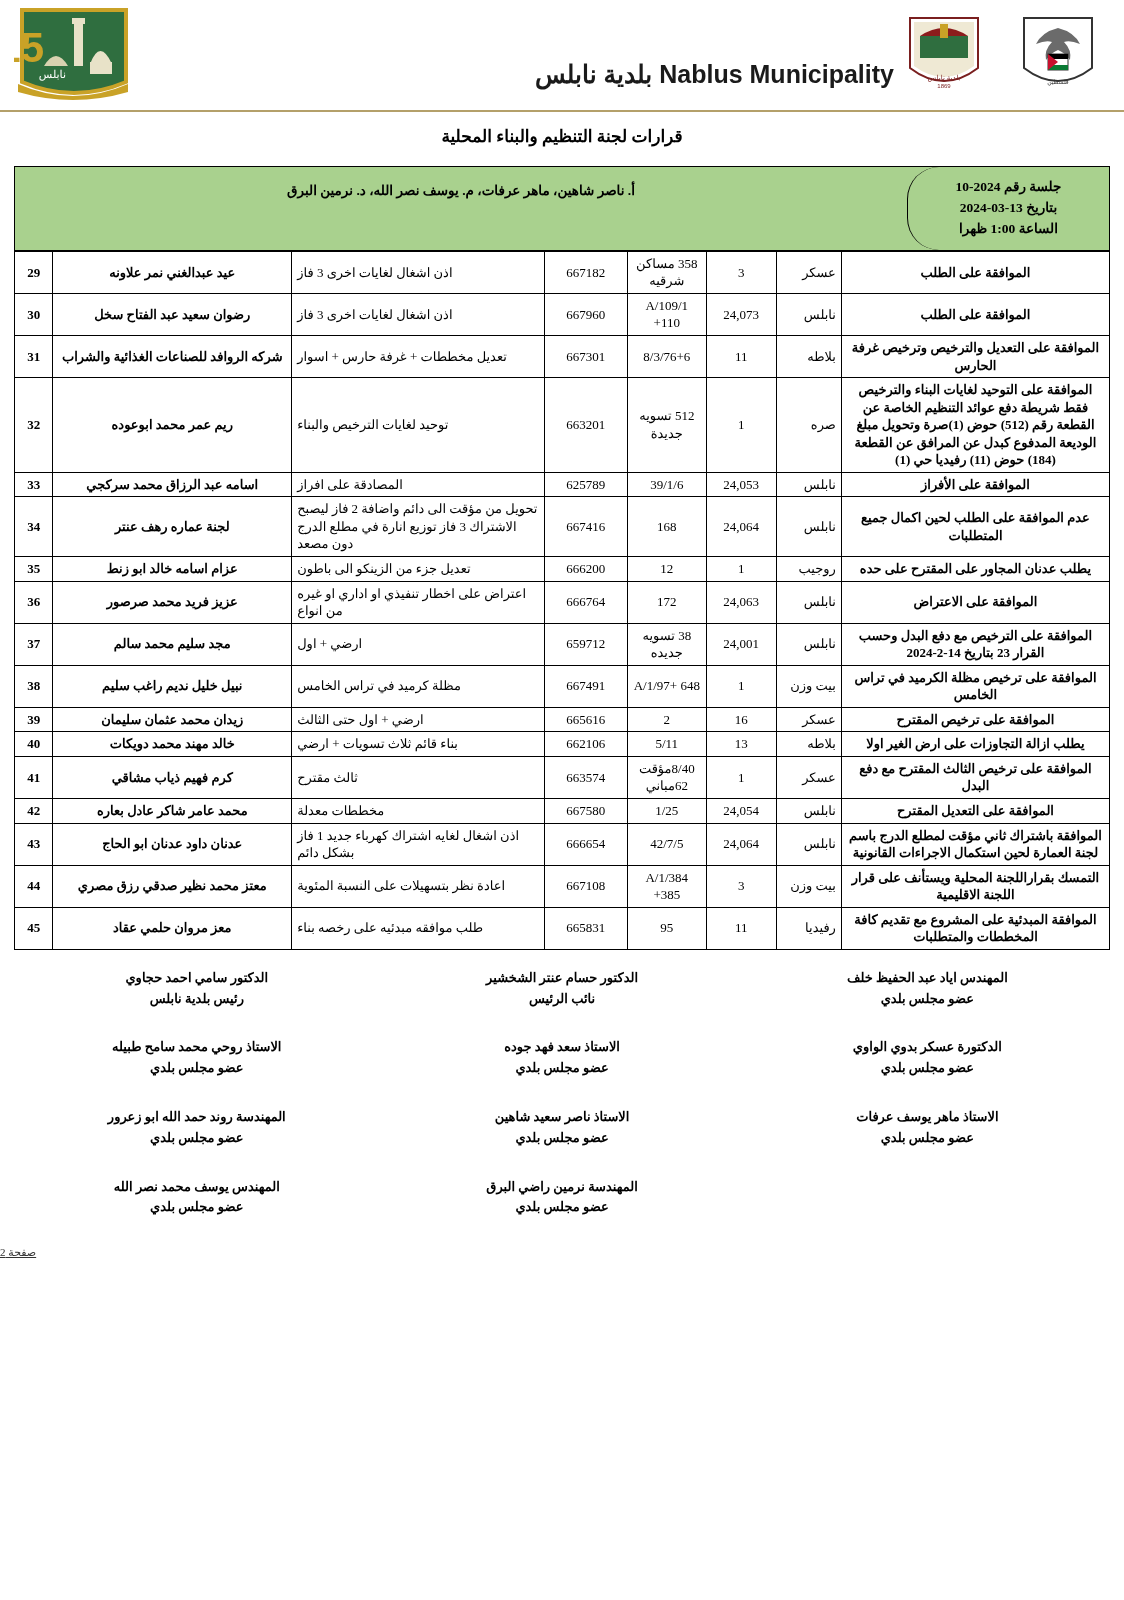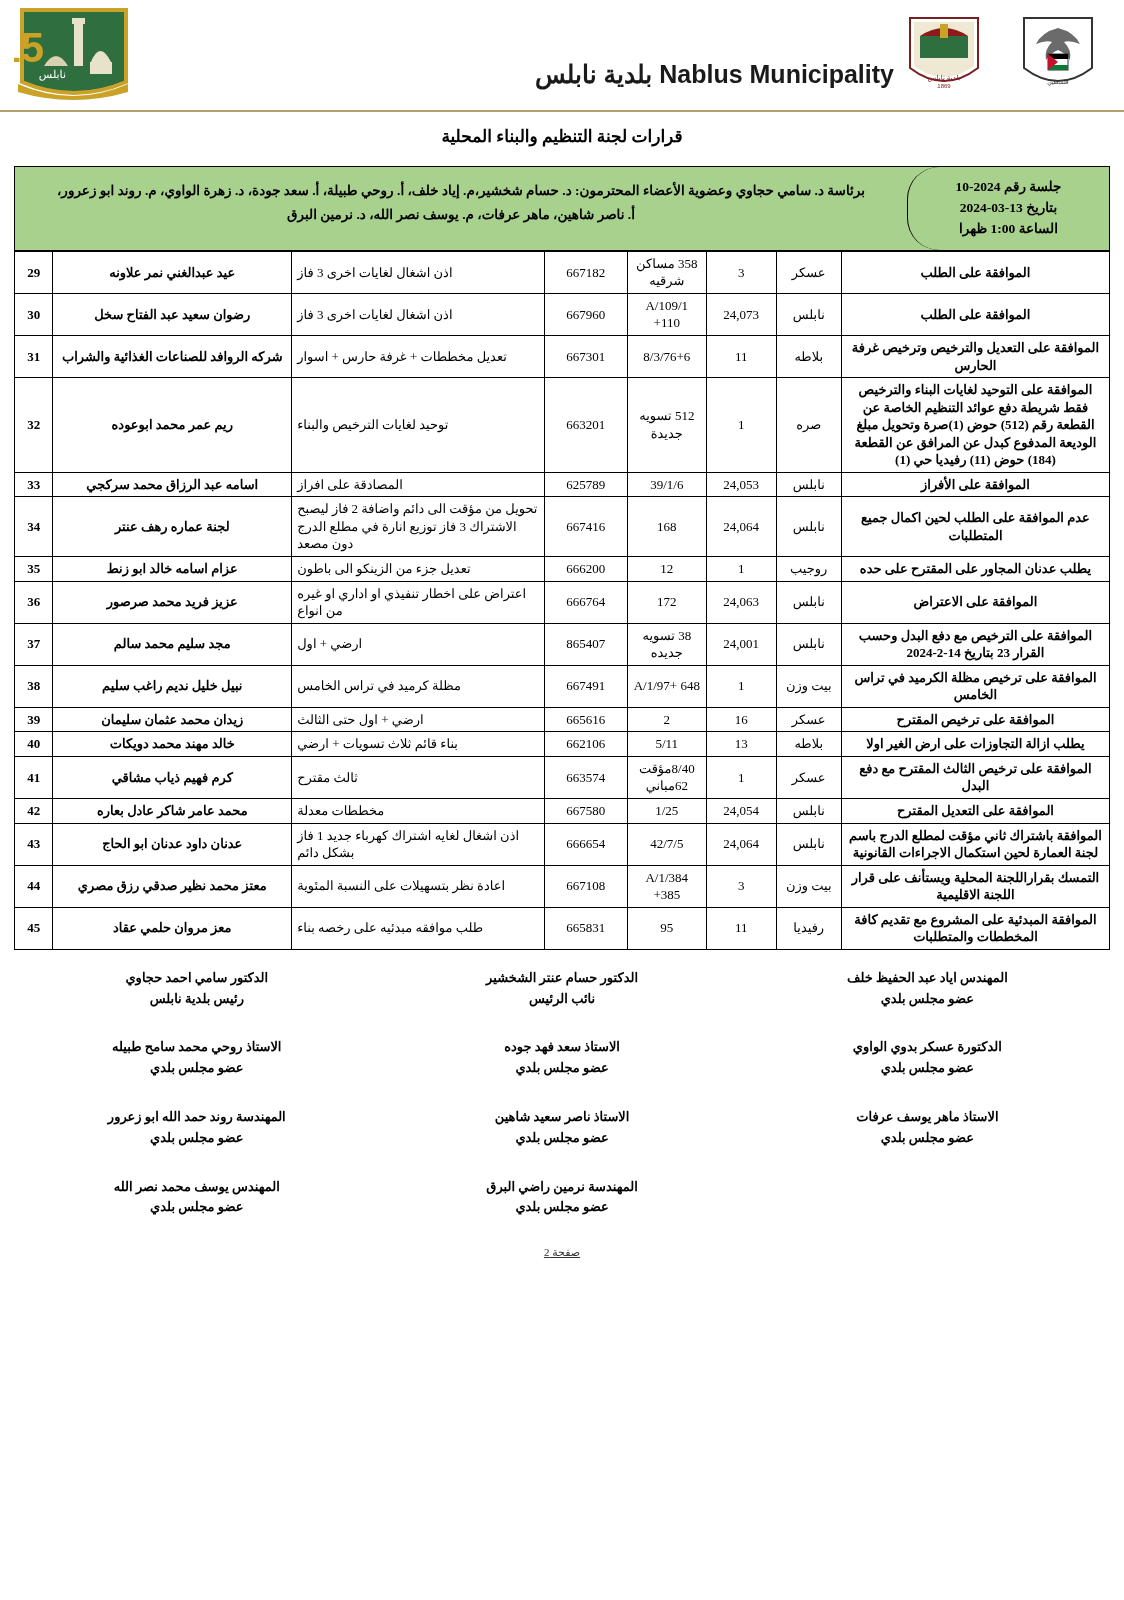--- a/index.html
+++ b/index.html
@@ -91,21 +91,21 @@
     font-size: 13px;
     line-height: 1.35;
     vertical-align: middle;
   }
   td.c-num      { width: 34px;  text-align: center; font-weight: bold; }
   td.c-name     { width: 212px; text-align: center; font-weight: bold; }
   td.c-subject  { width: 224px; text-align: left; }
   td.c-file     { width: 74px;  text-align: center; }
   td.c-plot     { width: 70px;  text-align: center; }
   td.c-basin    { width: 62px;  text-align: center; }
-  td.c-loc      { width: 58px;  text-align: center; }
+  td.c-loc      { width: 58px;  text-align: right; }
   td.c-decision { width: 238px; text-align: center; font-weight: bold; }
   td.c-decision.tight { letter-spacing: 0; }
 
   
   .signatures {
     width: 1096px;
     margin: 18px 14px 0 14px;
   }
   .sig-row {
     display: flex;
@@ -116,21 +116,21 @@
     width: 33.33%;
     text-align: center;
     font-size: 13px;
     font-weight: bold;
     line-height: 1.6;
   }
   .sig-cell .role { font-weight: bold; }
   .sig-empty { visibility: hidden; }
 
   .footer-page {
-    text-align: center;
+    text-align: left;
     font-size: 11px;
     margin-top: 26px;
     padding-bottom: 10px;
     color: #333;
     text-decoration: underline;
   }
 </style>
 </head>
 <body>
 
@@ -190,21 +190,20 @@
 
   <div class="doc-title">قرارات لجنة التنظيم والبناء المحلية</div>
 
   <div class="session">
     <div class="session-right">
       <div>جلسة رقم 2024-10</div>
       <div>بتاريخ 13-03-2024</div>
       <div>الساعة 1:00 ظهرا</div>
     </div>
     <div class="session-left">
-      <div>برئاسة د. سامي حجاوي وعضوية الأعضاء المحترمون: د. حسام شخشير،م. إياد خلف، أ. روحي طبيلة، أ. سعد جودة، د. زهرة الواوي، م. روند ابو زعرور،</div>
       <div>أ. ناصر شاهين، ماهر عرفات، م. يوسف نصر الله، د. نرمين البرق</div>
     </div>
   </div>
 
   <table class="decisions">
     <tbody>
 
       <tr>
         <td class="c-decision">الموافقة على الطلب</td>
         <td class="c-loc">عسكر</td>
@@ -291,21 +290,21 @@
         <td class="c-subject">اعتراض على اخطار تنفيذي او اداري او غيره من انواع</td>
         <td class="c-name">عزيز فريد محمد صرصور</td>
         <td class="c-num">36</td>
       </tr>
 
       <tr>
         <td class="c-decision">الموافقة على الترخيص مع دفع البدل وحسب القرار 23 بتاريخ 14-2-2024</td>
         <td class="c-loc">نابلس</td>
         <td class="c-basin">24,001</td>
         <td class="c-plot">38 تسويه جديده</td>
-        <td class="c-file">865407</td>
+        <td class="c-file">659712</td>
         <td class="c-subject">ارضي + اول</td>
         <td class="c-name">مجد سليم محمد سالم</td>
         <td class="c-num">37</td>
       </tr>
 
       <tr>
         <td class="c-decision">الموافقة على ترخيص مظلة الكرميد في تراس الخامس</td>
         <td class="c-loc">بيت وزن</td>
         <td class="c-basin">1</td>
         <td class="c-plot">A/1/97+ 648</td>

